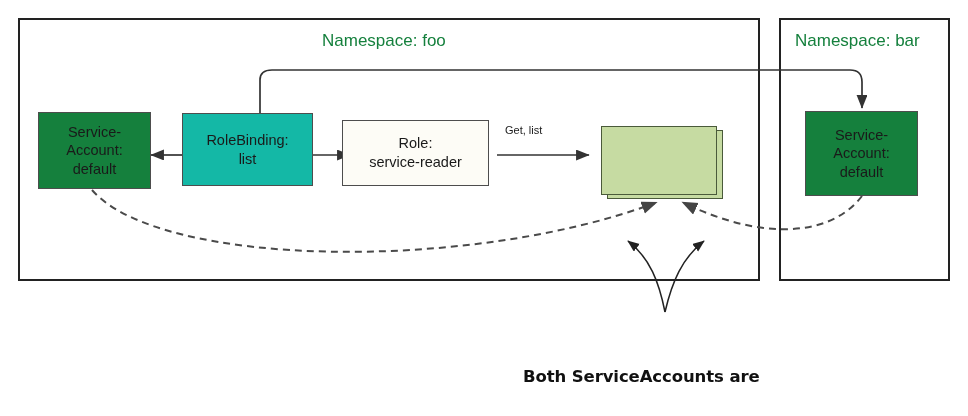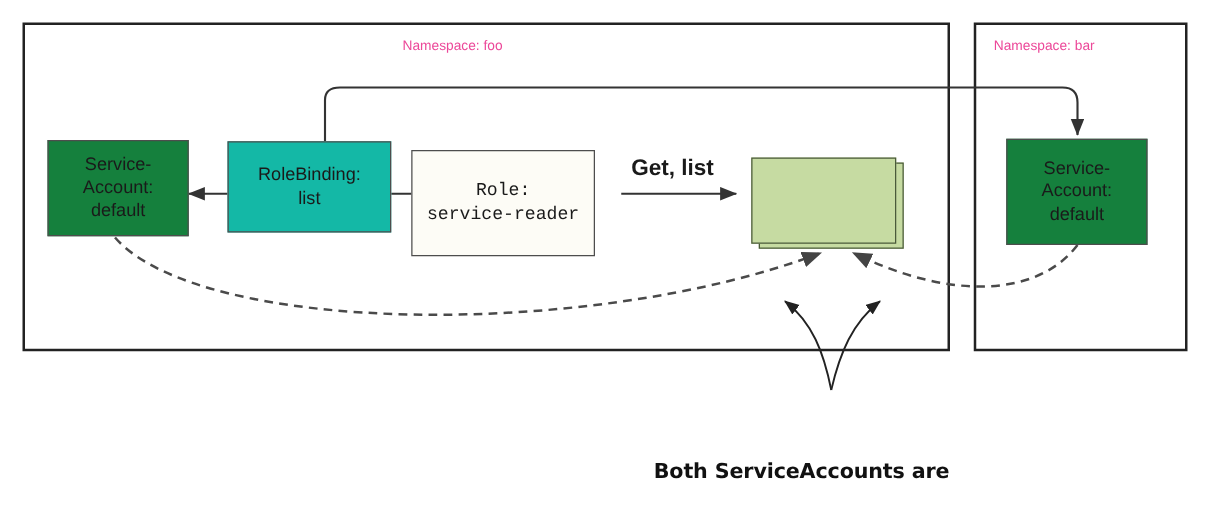--- a/index.html
+++ b/index.html
@@ -26,22 +26,22 @@
     pointer-events: none;
   }
   .ns-frame {
     position: absolute;
     border: 2px solid #222222;
     background: transparent;
     box-sizing: border-box;
   }
   .ns-label {
     position: absolute;
-    font-size: 11px;
-    color: #ec4899;
+    font-size: 17px;
+    color: #15803d;
     white-space: nowrap;
     font-family: "Liberation Sans", sans-serif;
   }
   .node {
     position: absolute;
     box-sizing: border-box;
     border: 1.6px solid #4d4d4d;
     display: flex;
     align-items: center;
     justify-content: center;
@@ -65,25 +65,24 @@
     border: 1.6px solid #4a5a3a;
   }
   .stack-shadow {
     position: absolute;
     box-sizing: border-box;
     background: #c6dba2;
     border: 1.6px solid #4a5a3a;
   }
   .edge-label {
     position: absolute;
-    font-size: 18px;
+    font-size: 11px;
     color: #1a1a1a;
     white-space: nowrap;
     font-family: "Liberation Sans", sans-serif;
-    font-weight: bold;
   }
   .caption {
     position: absolute;
     font-size: 16.5px;
     font-weight: bold;
     line-height: 1.42;
     color: #111111;
     white-space: pre;
     font-family: "DejaVu Sans", sans-serif;
     letter-spacing: -0.1px;
@@ -137,21 +136,21 @@
     </div>
   </div>
 
   <div class="node node-rb" style="left:182px; top:113px; width:131px; height:73px;">
     <div>
       <span>RoleBinding:</span><br>
       <span>list</span>
     </div>
   </div>
 
-  <div class="node node-role" style="left:329px; top:120px; width:147px; height:85px;font-family:Liberation Mono, monospace;">
+  <div class="node node-role" style="left:342px; top:120px; width:147px; height:66px;">
     <div>
       <span>Role:</span><br>
       <span>service-reader</span>
     </div>
   </div>
 
   <div class="edge-label" style="left:505px; top:124px;">Get, list</div>
 
   <div class="stack-shadow" style="left:607px; top:130px; width:116px; height:69px;"></div>
   <div class="stack-shadow" style="left:601px; top:126px; width:116px; height:69px;"></div>

